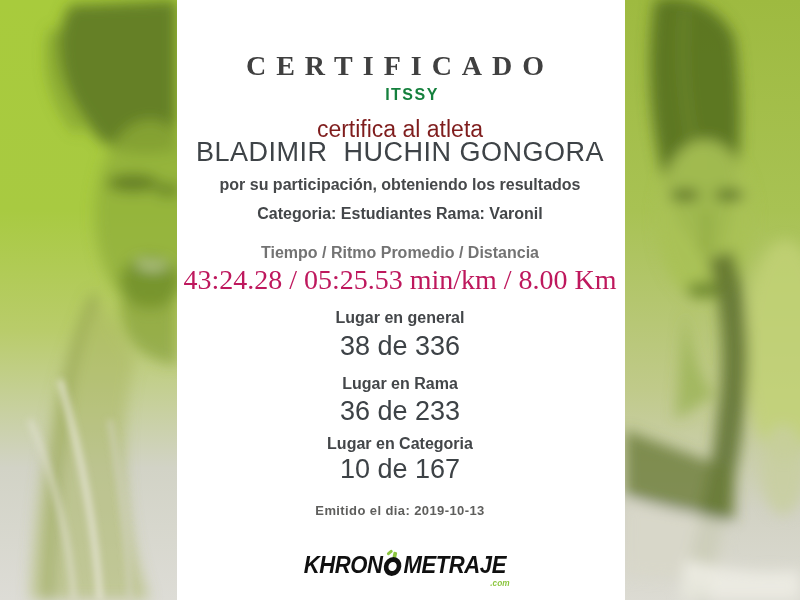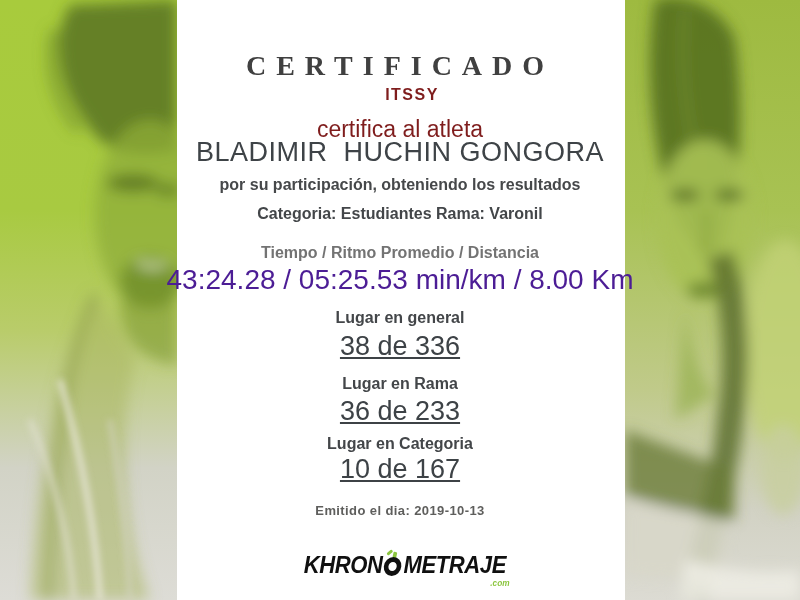--- a/index.html
+++ b/index.html
@@ -11,29 +11,29 @@
   
   .photo-strip{position:absolute;top:0;height:600px;z-index:0;}
   .photo-strip svg{display:block;width:100%;height:100%;}
   .photo-left{left:0;width:177px;}
   .photo-right{right:0;width:175px;}
   
   .panel{position:absolute;left:177px;top:0;width:448px;height:600px;background:#ffffff;z-index:1;}
   
   .row{position:absolute;left:0;right:0;text-align:center;z-index:2;white-space:pre;}
   .title{top:50px;font-family:"Liberation Serif",serif;font-weight:700;font-size:28px;letter-spacing:10px;color:#404040;}
-  .org{top:86px;font-size:16px;font-weight:700;letter-spacing:1.5px;color:#7f1d1d;margin-left:24px;}
+  .org{top:86px;font-size:16px;font-weight:700;letter-spacing:1.5px;color:#15803d;margin-left:24px;}
   .intro{top:116px;font-size:23px;font-weight:400;color:#7f1d1d;}
   .name{top:137px;font-size:27px;font-weight:500;letter-spacing:.5px;color:#3e4347;}
   .partic{top:176px;font-size:16px;font-weight:700;color:#46484a;}
   .catline{top:205px;font-size:16px;font-weight:700;color:#434649;}
   .mlabel{top:244px;font-size:16px;font-weight:700;color:#737373;}
-  .mvalue{top:264px;font-size:28px;font-weight:500;color:#4c1d95;}
+  .mvalue{top:264px;font-size:28px;font-weight:500;color:#be185d;font-family:Liberation Serif, serif;}
   .plabel{font-size:16px;font-weight:700;color:#434649;}
-  .pvalue{font-size:27px;font-weight:500;color:#3d4246;text-decoration:underline;}
+  .pvalue{font-size:27px;font-weight:500;color:#3d4246;}
   .pg-l{top:309px;} .pg-v{top:331px;}
   .pr-l{top:375px;} .pr-v{top:396px;}
   .pc-l{top:435px;} .pc-v{top:454px;}
   .issued{top:503px;font-size:13px;font-weight:700;letter-spacing:.4px;color:#5e5e5c;}
   
   .logo-row{top:533px;}
   .logo{display:inline-flex;align-items:center;position:relative;font-style:italic;font-weight:700;
         font-size:24px;letter-spacing:-.5px;color:#101010;transform:scaleX(.92);}
   .watch{position:relative;width:21px;height:26px;margin:0 1px;display:inline-block;}
   .watch .ring{position:absolute;left:0;top:5px;width:19px;height:19px;border:5px solid #101010;

